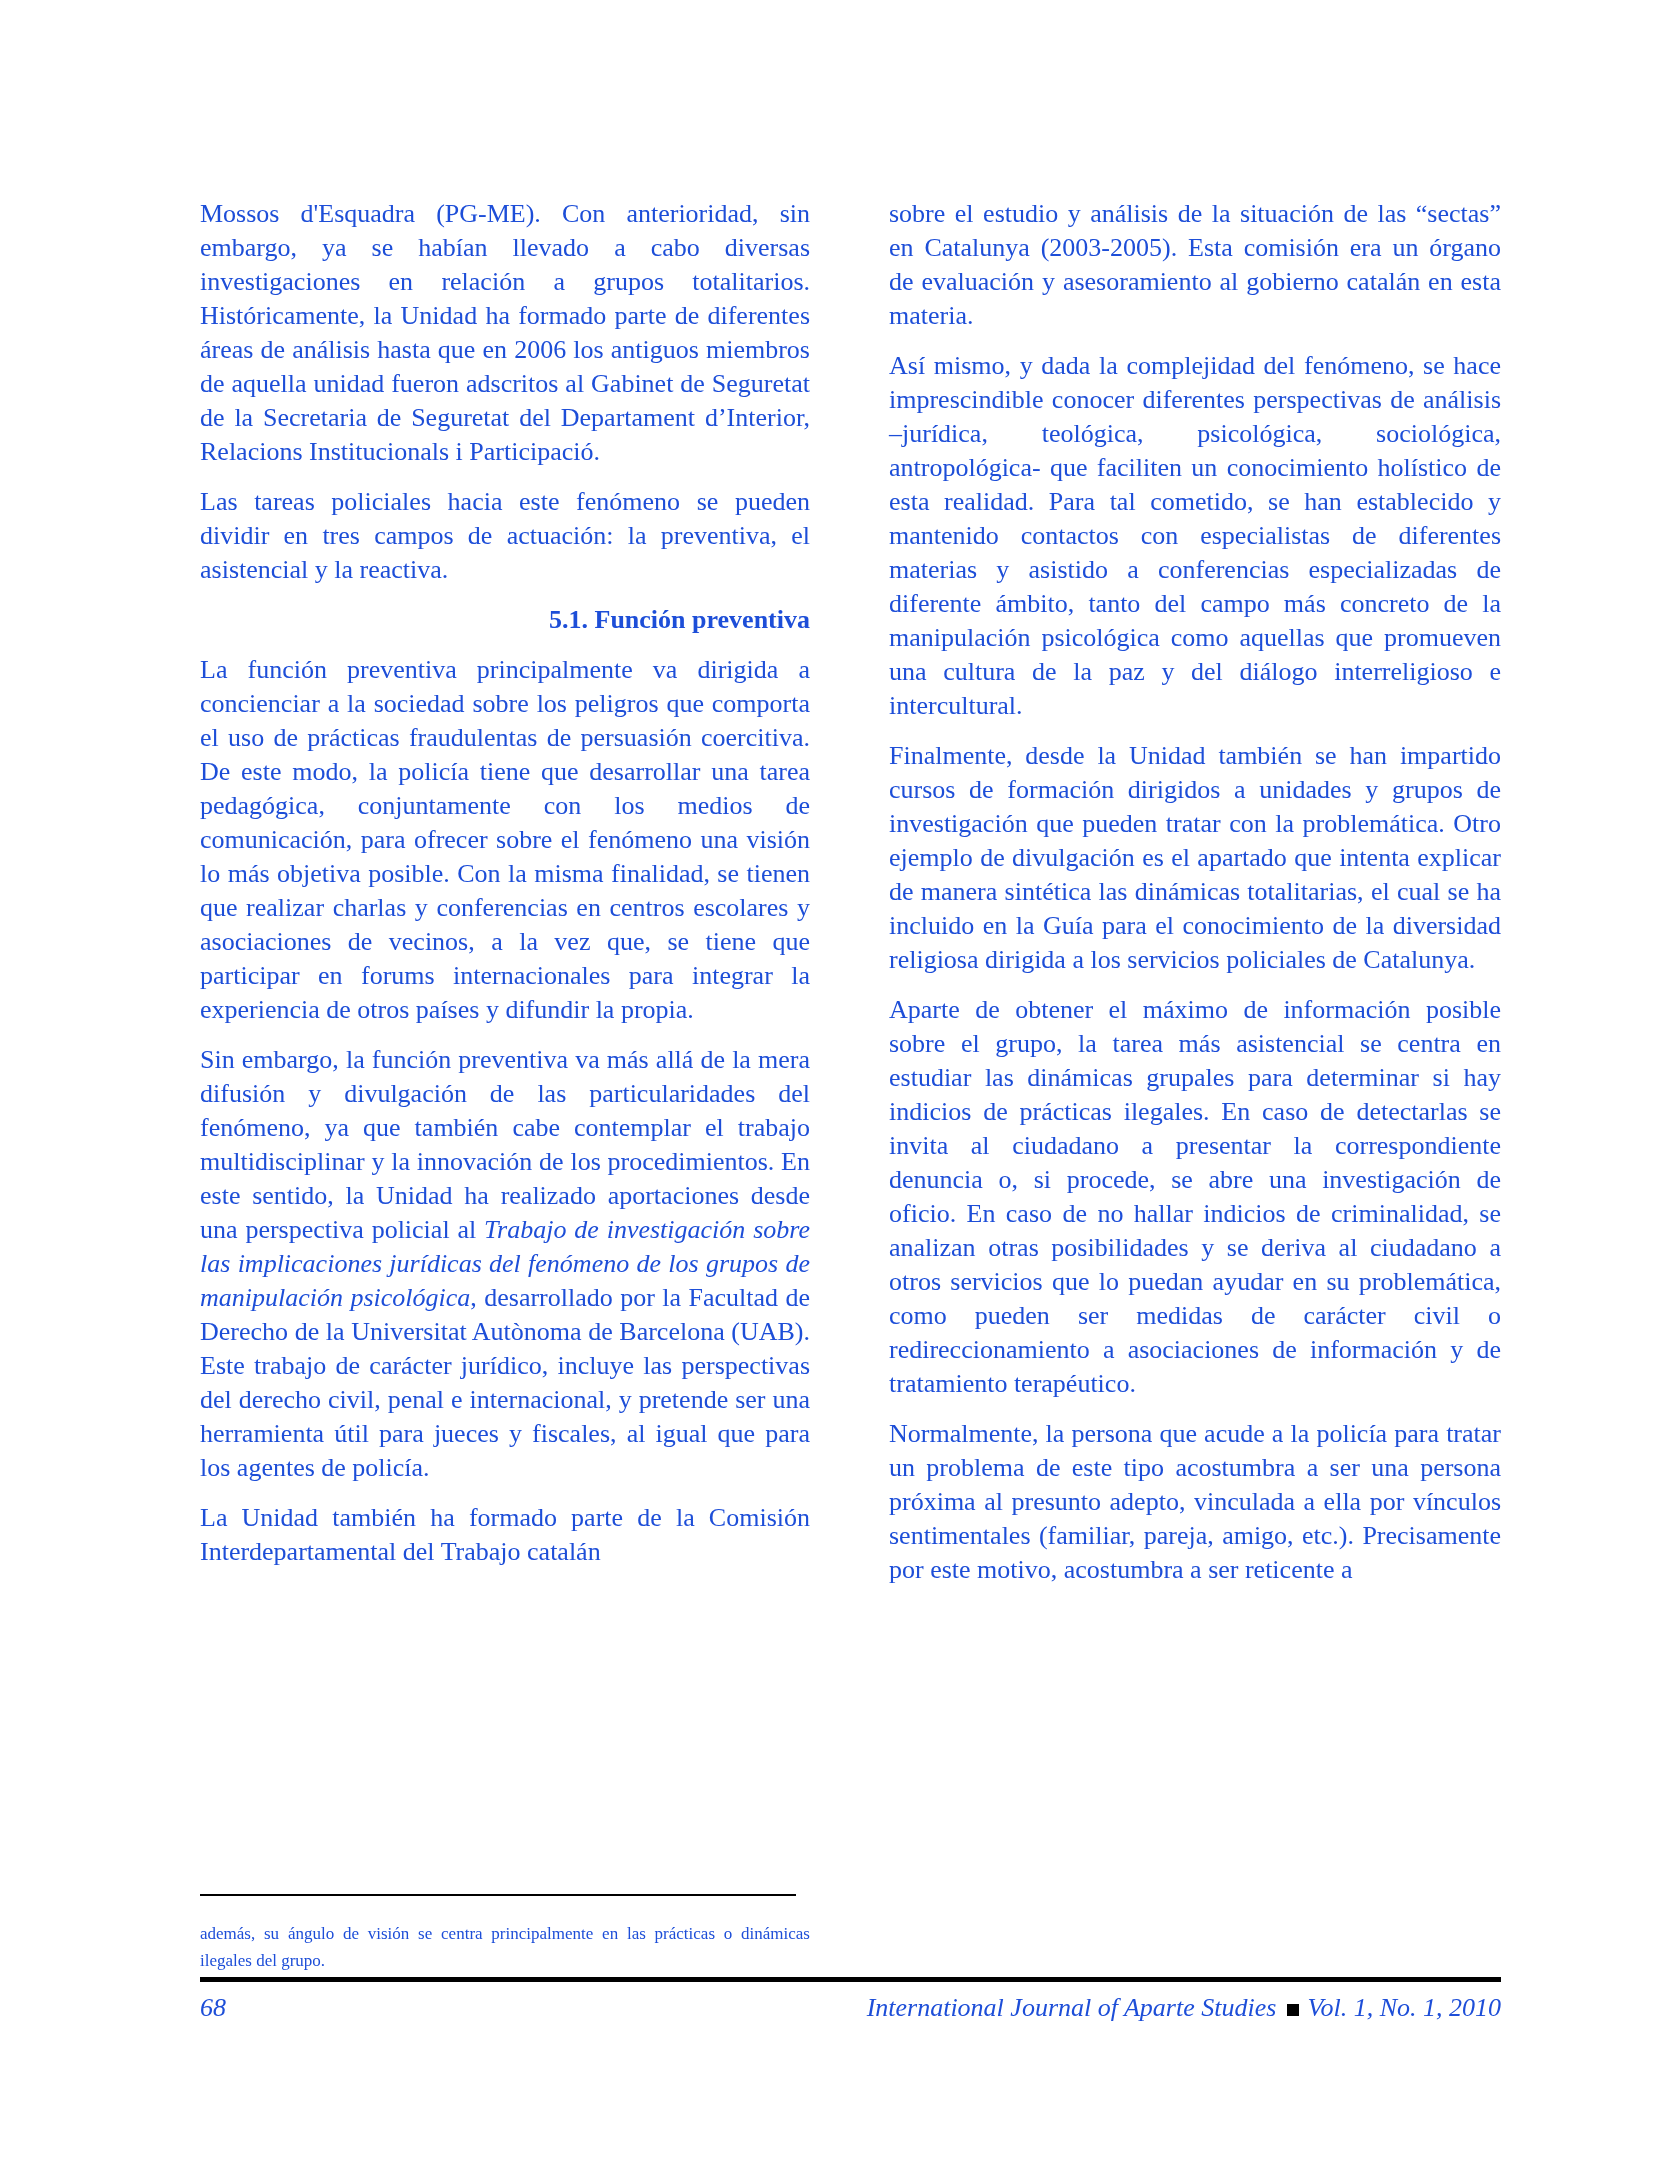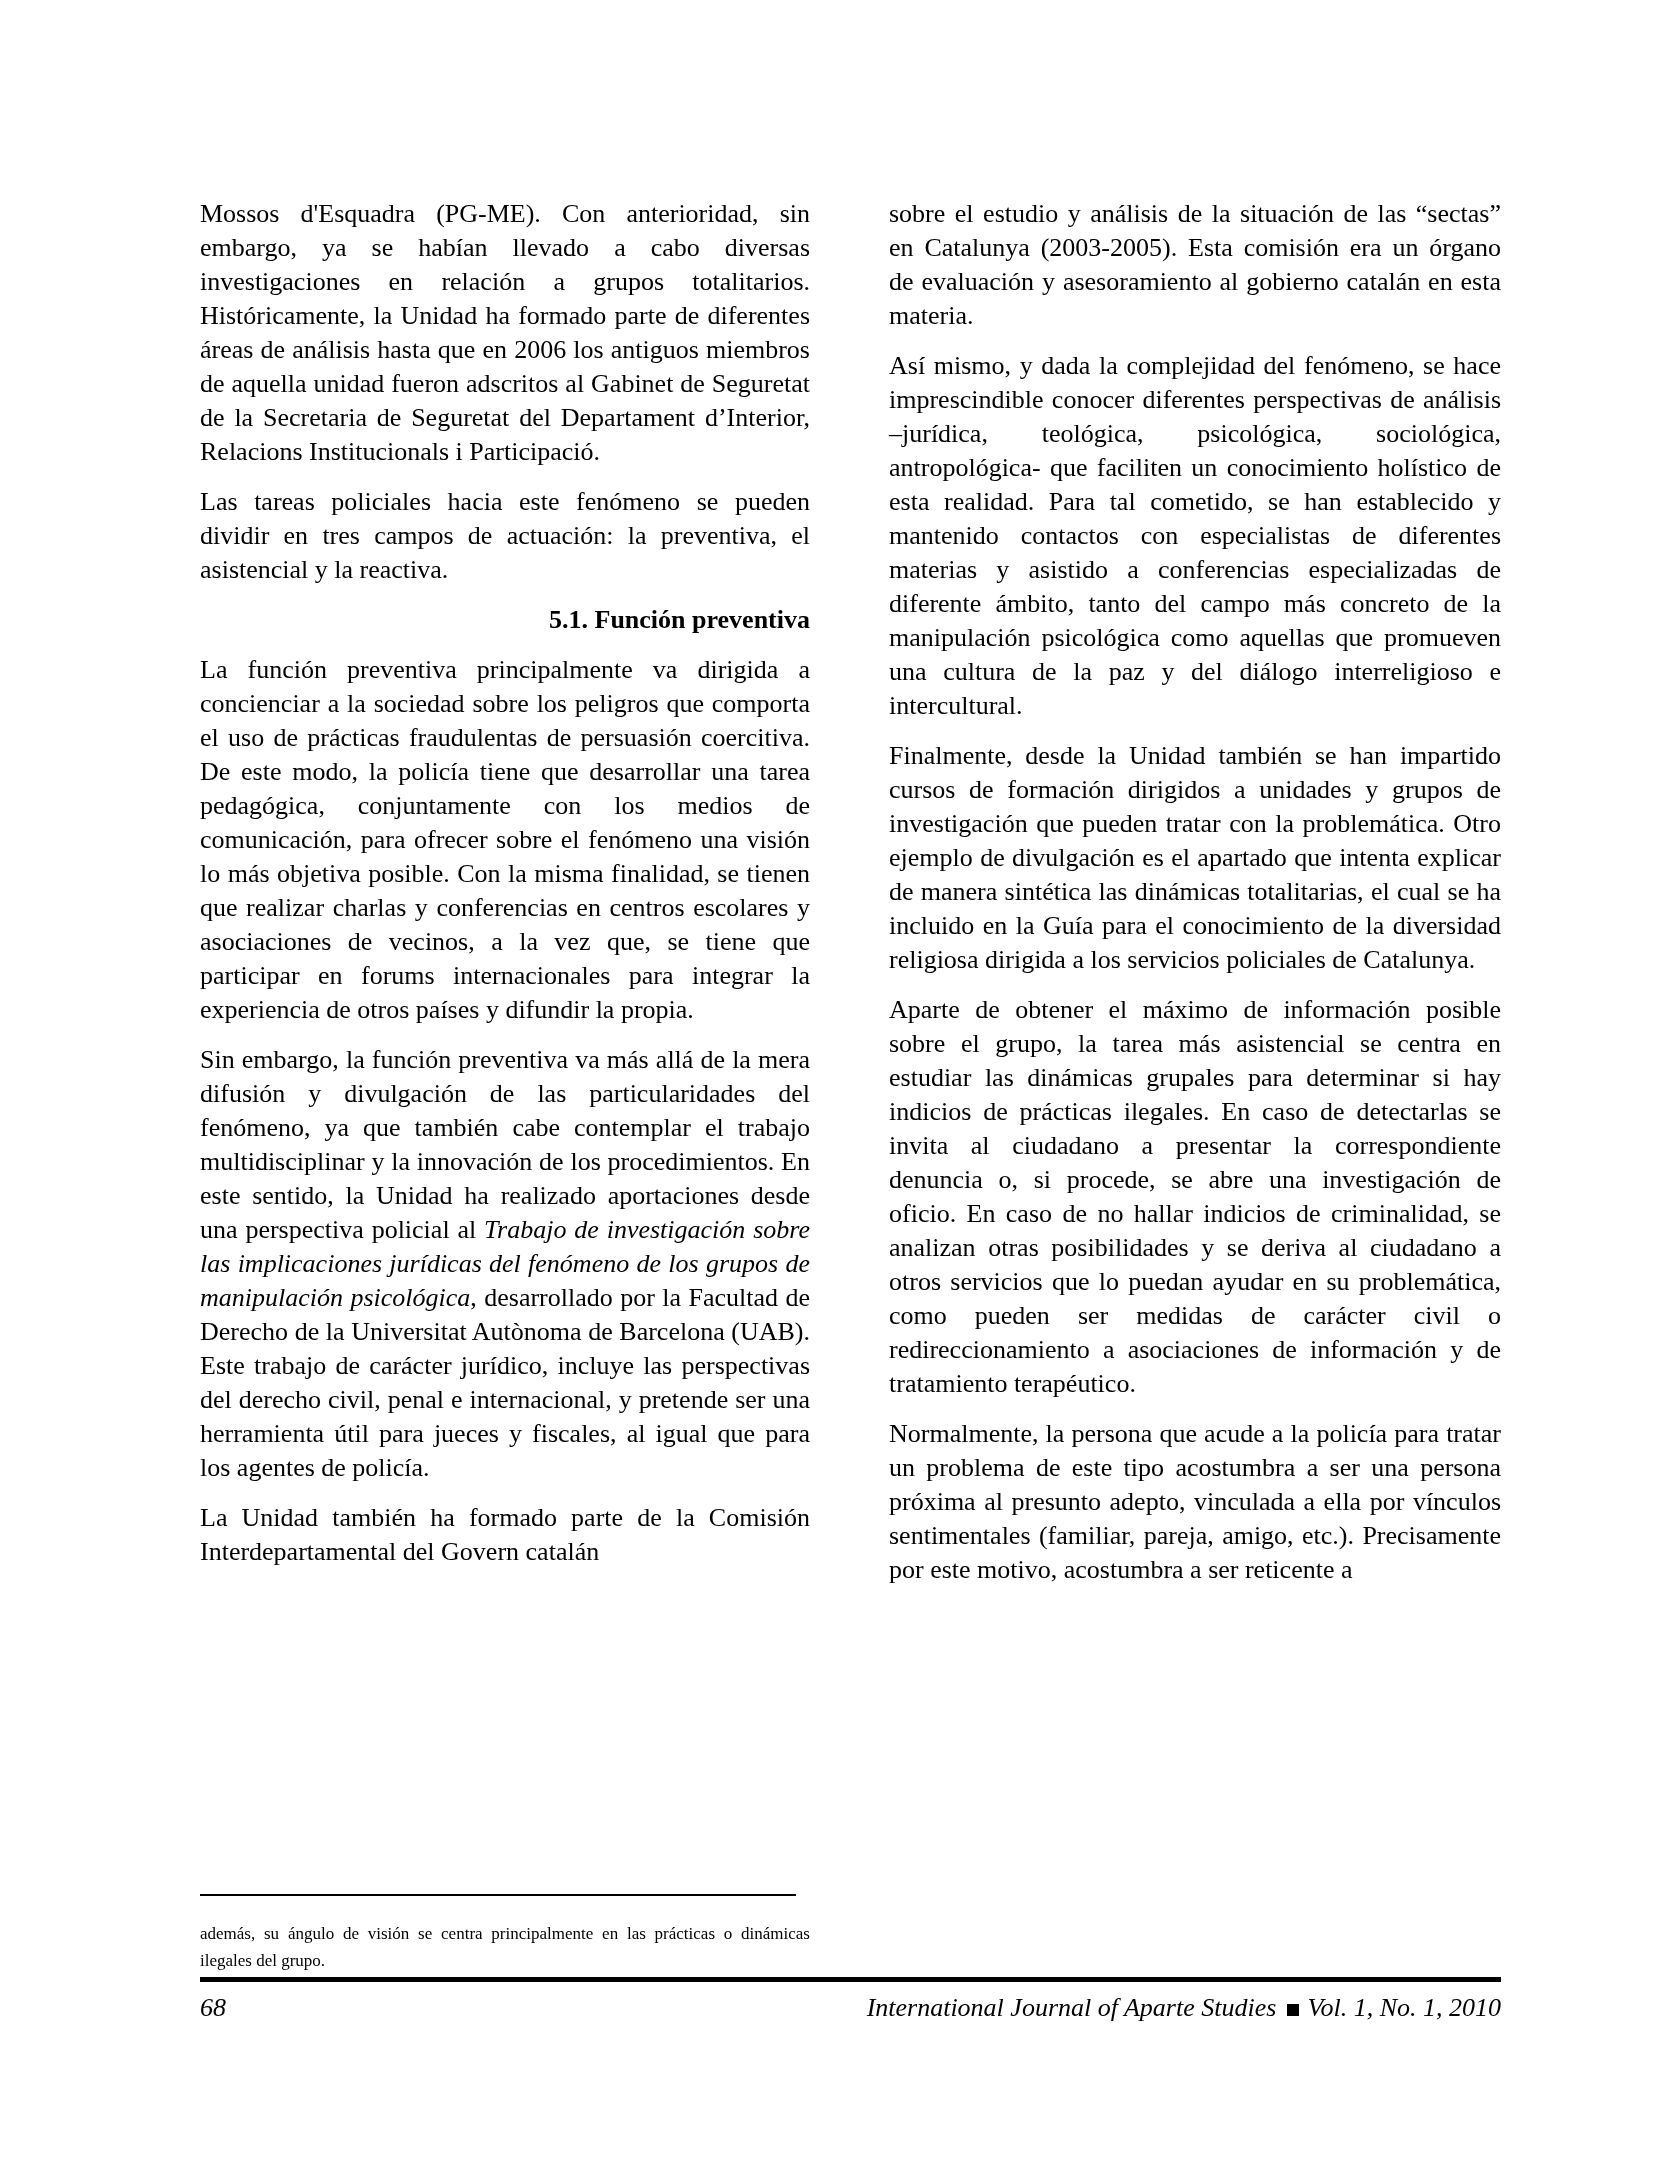--- a/index.html
+++ b/index.html
@@ -5,21 +5,21 @@
   html, body {
     margin: 0;
     padding: 0;
     background: #ffffff;
   }
   .page {
     position: relative;
     width: 1680px;
     height: 2174px;
     background: #ffffff;
-    color: #000000;
+    color: #1d4ed8;
     font-family: "Liberation Serif", "DejaVu Serif", serif;
     overflow: hidden;
   }
   .column {
     position: absolute;
     top: 197px;
     font-size: 26px;
     line-height: 34px;
     text-align: justify;
     text-justify: inter-word;
@@ -93,21 +93,21 @@
 <body>
 
 <div class="page">
 
   <div class="column column-left" id="col-left">
       <p class="body-paragraph"><span>Mossos d'Esquadra (PG-ME). Con anterioridad, sin embargo, ya se habían llevado a cabo diversas investigaciones en relación a grupos totalitarios. Históricamente, la Unidad ha formado parte de diferentes áreas de análisis hasta que en 2006 los antiguos miembros de aquella unidad fueron adscritos al Gabinet de Seguretat de la Secretaria de Seguretat del Departament d’Interior, Relacions Institucionals i Participació.</span></p>
       <p class="body-paragraph"><span>Las tareas policiales hacia este fenómeno se pueden dividir en tres campos de actuación: la preventiva, el asistencial y la reactiva.</span></p>
       <h3 class="section-heading"><span>5.1. Función preventiva</span></h3>
       <p class="body-paragraph"><span>La función preventiva principalmente va dirigida a concienciar a la sociedad sobre los peligros que comporta el uso de prácticas fraudulentas de persuasión coercitiva. De este modo, la policía tiene que desarrollar una tarea pedagógica, conjuntamente con los medios de comunicación, para ofrecer sobre el fenómeno una visión lo más objetiva posible. Con la misma finalidad, se tienen que realizar charlas y conferencias en centros escolares y asociaciones de vecinos, a la vez que, se tiene que participar en forums internacionales para integrar la experiencia de otros países y difundir la propia.</span></p>
       <p class="body-paragraph"><span>Sin embargo, la función preventiva va más allá de la mera difusión y divulgación de las particularidades del fenómeno, ya que también cabe contemplar el trabajo multidisciplinar y la innovación de los procedimientos. En este sentido, la Unidad ha realizado aportaciones desde una perspectiva policial al </span><span class="italic">Trabajo de investigación sobre las implicaciones jurídicas del fenómeno de los grupos de manipulación psicológica</span><span>, desarrollado por la Facultad de Derecho de la Universitat Autònoma de Barcelona (UAB). Este trabajo de carácter jurídico, incluye las perspectivas del derecho civil, penal e internacional, y pretende ser una herramienta útil para jueces y fiscales, al igual que para los agentes de policía.</span></p>
-      <p class="body-paragraph"><span>La Unidad también ha formado parte de la Comisión Interdepartamental del Govern catalán</span></p>
+      <p class="body-paragraph"><span>La Unidad también ha formado parte de la Comisión Interdepartamental del Trabajo catalán</span></p>
     </div>
 
   <div class="column column-right" id="col-right">
       <p class="body-paragraph"><span>sobre el estudio y análisis de la situación de las “sectas” en Catalunya (2003-2005). Esta comisión era un órgano de evaluación y asesoramiento al gobierno catalán en esta materia.</span></p>
       <p class="body-paragraph"><span>Así mismo, y dada la complejidad del fenómeno, se hace imprescindible conocer diferentes perspectivas de análisis –jurídica, teológica, psicológica, sociológica, antropológica- que faciliten un conocimiento holístico de esta realidad. Para tal cometido, se han establecido y mantenido contactos con especialistas de diferentes materias y asistido a conferencias especializadas de diferente ámbito, tanto del campo más concreto de la manipulación psicológica como aquellas que promueven una cultura de la paz y del diálogo interreligioso e intercultural.</span></p>
       <p class="body-paragraph"><span>Finalmente, desde la Unidad también se han impartido cursos de formación dirigidos a unidades y grupos de investigación que pueden tratar con la problemática. Otro ejemplo de divulgación es el apartado que intenta explicar de manera sintética las dinámicas totalitarias, el cual se ha incluido en la Guía para el conocimiento de la diversidad religiosa dirigida a los servicios policiales de Catalunya.</span></p>
       <p class="body-paragraph"><span>Aparte de obtener el máximo de información posible sobre el grupo, la tarea más asistencial se centra en estudiar las dinámicas grupales para determinar si hay indicios de prácticas ilegales. En caso de detectarlas se invita al ciudadano a presentar la correspondiente denuncia o, si procede, se abre una investigación de oficio. En caso de no hallar indicios de criminalidad, se analizan otras posibilidades y se deriva al ciudadano a otros servicios que lo puedan ayudar en su problemática, como pueden ser medidas de carácter civil o redireccionamiento a asociaciones de información y de tratamiento terapéutico.</span></p>
       <p class="body-paragraph"><span>Normalmente, la persona que acude a la policía para tratar un problema de este tipo acostumbra a ser una persona próxima al presunto adepto, vinculada a ella por vínculos sentimentales (familiar, pareja, amigo, etc.). Precisamente por este motivo, acostumbra a ser reticente a</span></p>
     </div>
 

